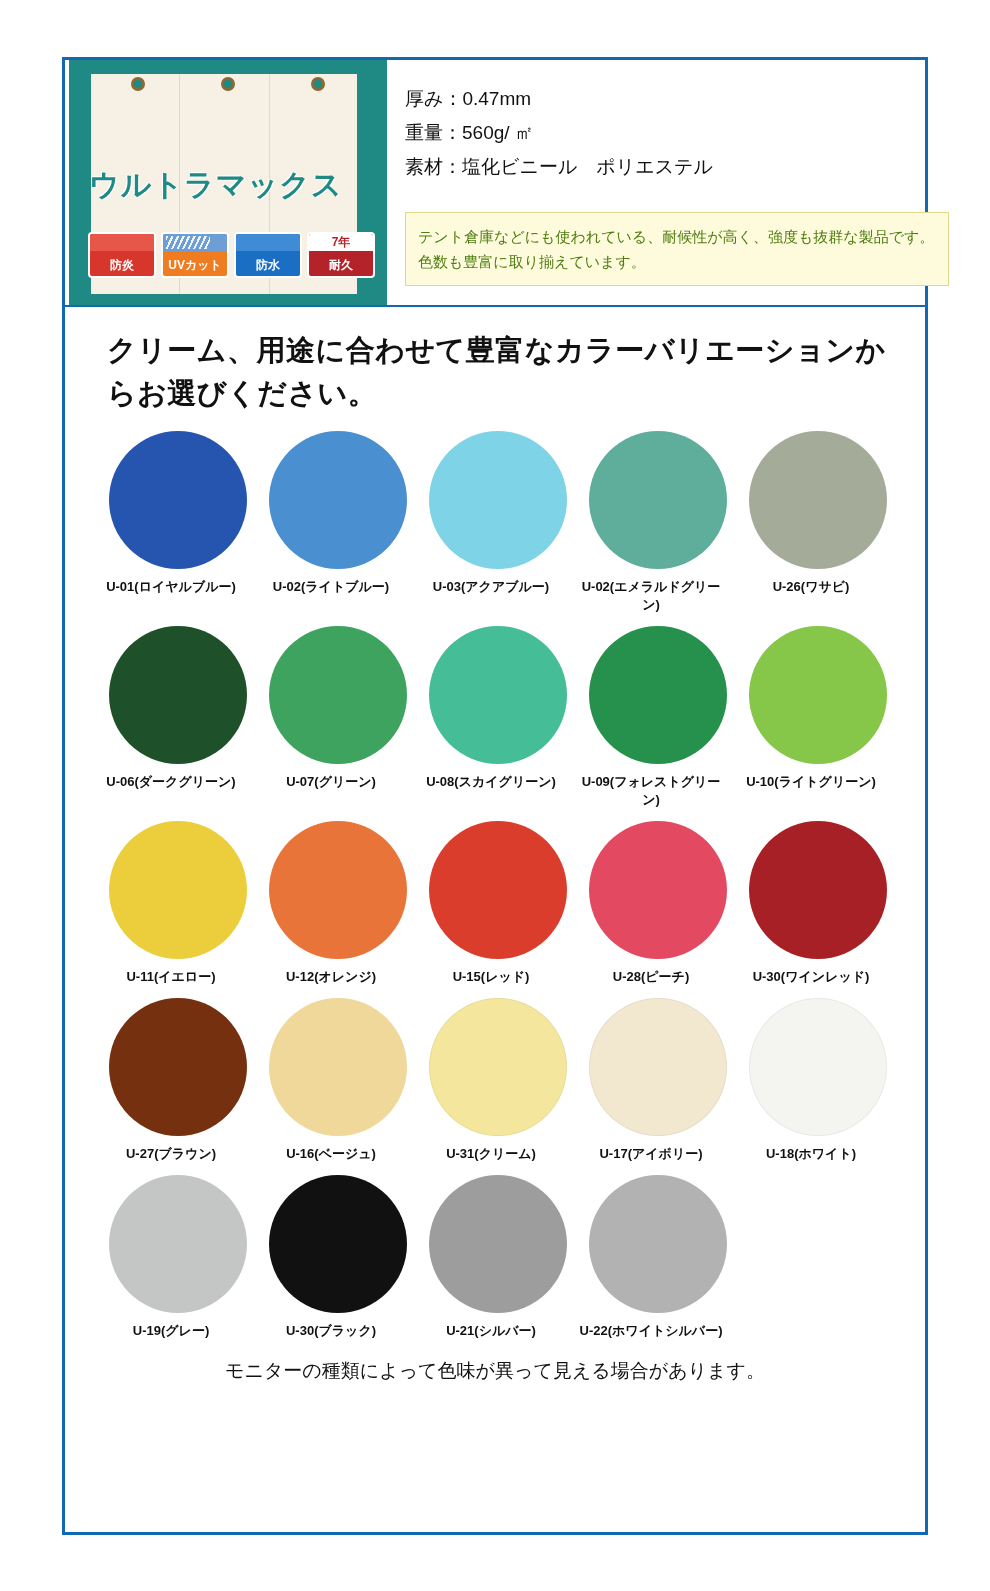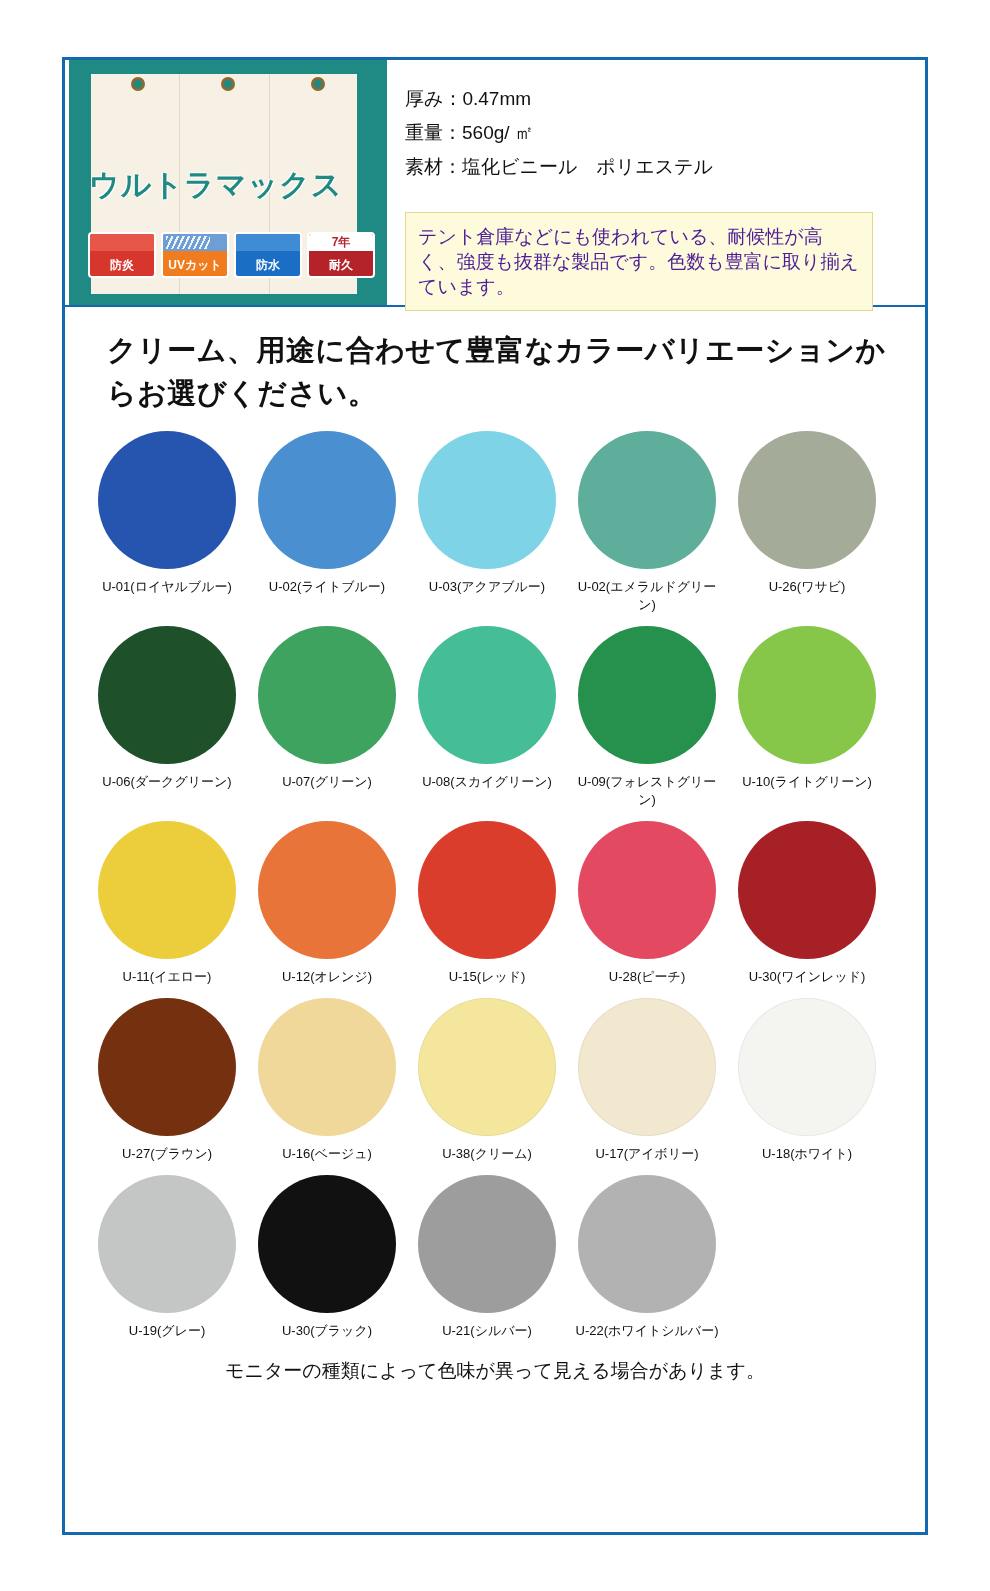--- a/index.html
+++ b/index.html
@@ -27,32 +27,32 @@
   .badge.b4 .lbl{color:#ffffff;}
   .badge.b4 .num{position:absolute;top:1px;left:0;right:0;text-align:center;font-size:12px;font-weight:bold;color:#b5232a;z-index:3;line-height:15px;}
   .badge.b5{background:#8e2b6e;margin-left:30px;} .badge.b5 .cap{background:#ffffff;}
   .badge .dots{position:absolute;top:2px;left:4px;right:4px;height:13px;
     background-image:radial-gradient(#8e2b6e 1.6px, transparent 1.7px);background-size:7px 6px;}
   .spray{position:absolute;top:2px;left:3px;width:44px;height:13px;
      background:repeating-linear-gradient(115deg,#ffffff 0 2px,transparent 2px 5px);opacity:.9;}
 
   .specs{position:absolute;left:318px;top:0;right:0;bottom:0;padding:22px 18px 0 22px;}
   .specline{font-size:19px;color:#111;line-height:34px;}
-  .note{position:absolute;left:340px;top:152px;width:468px;background:#fdfbdc;border:1px solid #e0d98a;
-        padding:11px 12px;box-sizing:border-box;font-size:19px;line-height:25px;color:#4c1d95;}
+  .note{position:absolute;left:340px;top:152px;width:544px;background:#fdfbdc;border:1px solid #e0d98a;
+        padding:11px 12px;box-sizing:border-box;font-size:15px;line-height:25px;color:#4d7c0f;}
 
   .hr{height:2px;background:#1369b0;}
 
   
   .headline{padding:22px 30px 6px 42px;font-size:29px;font-weight:bold;line-height:43px;color:#111;letter-spacing:.5px;}
 
   
   .grid{padding:10px 22px 0 22px;}
   .row{display:flex;}
-  .cell{width:160px;margin:0 0 12px 0;display:flex;flex-direction:column;align-items:center;}
+  .cell{width:160px;margin:0 0 12px 0;display:flex;flex-direction:column;align-items:flex-end;font-weight:bold;}
   .dot{width:138px;height:138px;border-radius:50%;
        background-image:radial-gradient(rgba(255,255,255,.18) .7px, transparent .8px);background-size:4px 4px;}
   .dot.pale{box-shadow:inset 0 0 0 1px rgba(0,0,0,.05);}
   .caption{margin-top:9px;font-size:13px;line-height:18px;color:#111;text-align:center;width:152px;}
 
   .footer{text-align:center;font-size:19px;color:#111;padding-top:6px;}
 </style>
 </head>
 <body>
 
@@ -180,21 +180,21 @@
           <div class="cell">
             <div class="dot" style="background: rgb(116, 48, 15);"></div>
             <div class="caption">U-27(ブラウン)</div>
           </div>
           <div class="cell">
             <div class="dot" style="background: rgb(240, 215, 154);"></div>
             <div class="caption">U-16(ベージュ)</div>
           </div>
           <div class="cell">
             <div class="dot pale" style="background: rgb(244, 231, 157);"></div>
-            <div class="caption">U-38(クリーム)</div>
+            <div class="caption">U-31(クリーム)</div>
           </div>
           <div class="cell">
             <div class="dot pale" style="background: rgb(242, 232, 208);"></div>
             <div class="caption">U-17(アイボリー)</div>
           </div>
           <div class="cell">
             <div class="dot pale" style="background: rgb(244, 244, 241);"></div>
             <div class="caption">U-18(ホワイト)</div>
           </div>
         </div>

